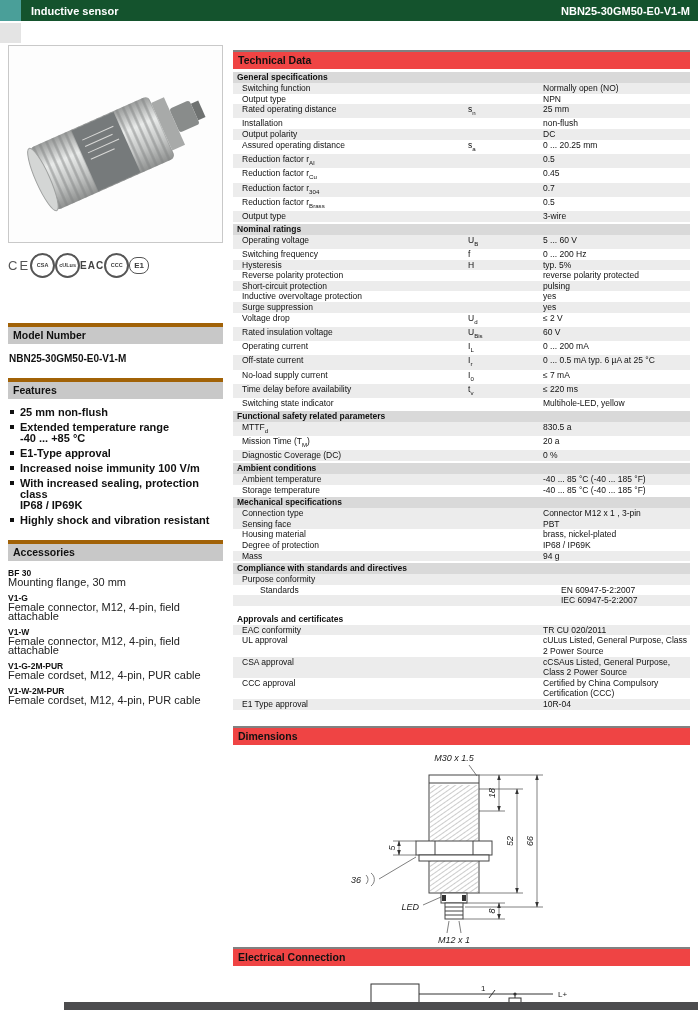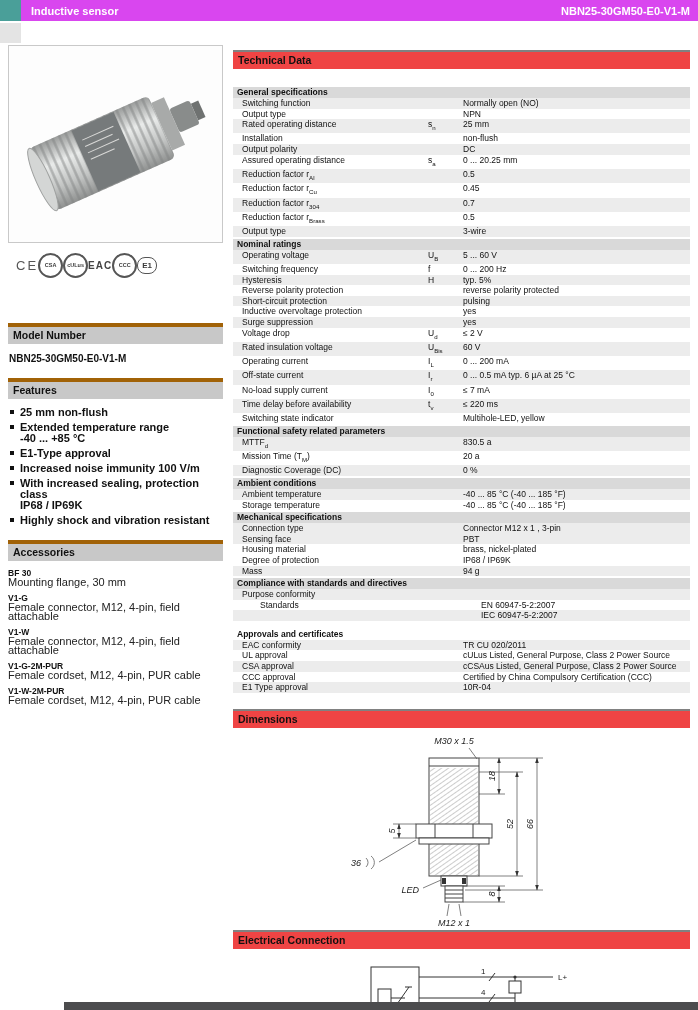--- a/index.html
+++ b/index.html
@@ -1,53 +1,53 @@
 <!DOCTYPE html>
 <html><head>
 <meta charset="utf-8">
 <style>
   html,body{margin:0;padding:0;}
   body{
     width:698px;height:1010px;position:relative;overflow:hidden;background:#fff;
     font-family:"Liberation Sans",sans-serif;color:#111;
   }
   
-  .topbar{position:absolute;top:0;left:0;width:698px;height:21px;background:#d946ef;display:flex;align-items:center;}
+  .topbar{position:absolute;top:0;left:0;width:698px;height:21px;background:#14532d;display:flex;align-items:center;}
   .logo-sq{width:21px;height:21px;background:#4a9f99;flex:0 0 21px;}
   .topbar-left{color:#fff;font-weight:bold;font-size:11px;margin-left:10px;}
   .topbar-right{color:#fff;font-weight:bold;font-size:11px;margin-left:auto;margin-right:8px;}
   .under-logo{position:absolute;top:23px;left:0;width:21px;height:20px;background:#e4e4e4;}
 
   
   .leftcol{position:absolute;left:8px;top:45px;width:215px;}
   .photo-box{height:196px;border:1px solid #c9c9c9;background:#fdfdfd;display:flex;align-items:center;justify-content:center;}
-  .certs{margin-top:10px;height:24px;display:flex;align-items:center;gap:0;margin-left:8px;}
+  .certs{margin-top:10px;height:24px;display:flex;align-items:center;gap:0;}
   .cert{color:#3a3a3a;display:inline-flex;align-items:center;justify-content:center;flex:0 0 auto;}
   .cert-plain{font-size:13px;letter-spacing:2px;color:#555;font-weight:normal;}
   .cert-bold{font-size:10px;font-weight:bold;color:#444;letter-spacing:1px;}
   .cert-circle{width:21px;height:21px;border:2px solid #555;border-radius:50%;font-size:5.5px;font-weight:bold;}
   .cert-oval{height:15px;padding:0 4px;border:1.5px solid #555;border-radius:8px;font-size:8px;font-weight:bold;}
   .gbar{margin-top:14px;background:#c8c8c8;border-top:4px solid #a16207;font-weight:bold;font-size:10.5px;padding:2px 5px 3px;}
   .gbar.first{margin-top:46px;}
   .model-value{margin-top:9px;font-weight:bold;font-size:10px;padding-left:1px;}
   .features{margin-top:8px;list-style:none;margin-bottom:0;padding:0;}
   .features li{position:relative;padding-left:12px;font-weight:bold;font-size:11px;line-height:11px;margin-bottom:4px;white-space:pre-line;}
   .features li::before{content:"";position:absolute;left:2px;top:3px;width:4px;height:4px;background:#111;}
   .accs{margin-top:7px;}
   .acc{margin-bottom:6px;}
   .acc-name{font-weight:bold;font-size:8.5px;line-height:10px;}
   .acc-desc{font-size:11px;line-height:9px;color:#222;}
 
   
   .rightcol{position:absolute;left:233px;top:50px;width:457px;}
   .hbar{background:#ef4444;border-top:2px solid #818181;font-weight:bold;font-size:10.5px;padding:2px 5px 3px;}
-  .tsections{margin-top:18px;}
+  .tsections{margin-top:3px;}
   .tsection{background:#d9d9d9;font-weight:bold;font-size:8.5px;line-height:11px;padding:0 4px;margin-top:2px;}
   .tsection-plain{font-weight:bold;font-size:8.5px;line-height:11px;padding:0 4px;margin-top:8px;}
-  .trow{display:flex;font-size:8.5px;line-height:10.6px;min-height:10.6px;}
+  .trow{display:flex;font-size:8.5px;line-height:10.6px;min-height:10.6px;gap:40px;}
   .trow.shaded{background:#ececec;}
   .tlabel{flex:0 0 186px;padding-left:9px;}
   .tlabel.ind2{padding-left:27px;}
   .tsym{flex:0 0 35px;}
   .tvalue{flex:1;padding-right:2px;}
   sub{font-size:0.72em;}
   .dim-bar{margin-top:16px;}
   .drawing{height:202px;font-style:italic;}
   .circuit{height:78px;margin-top:10px;padding-left:132px;}
   .bottombar{position:absolute;left:64px;bottom:0;width:634px;height:8px;background:#4c4c4e;}

